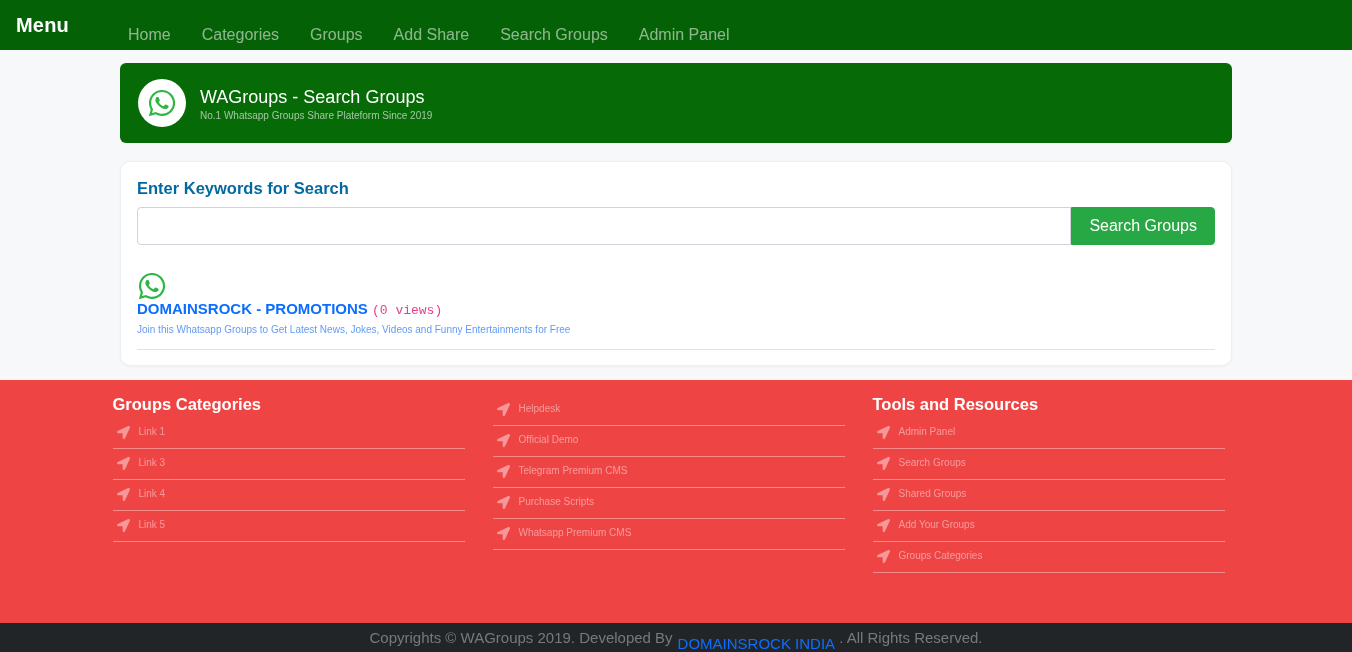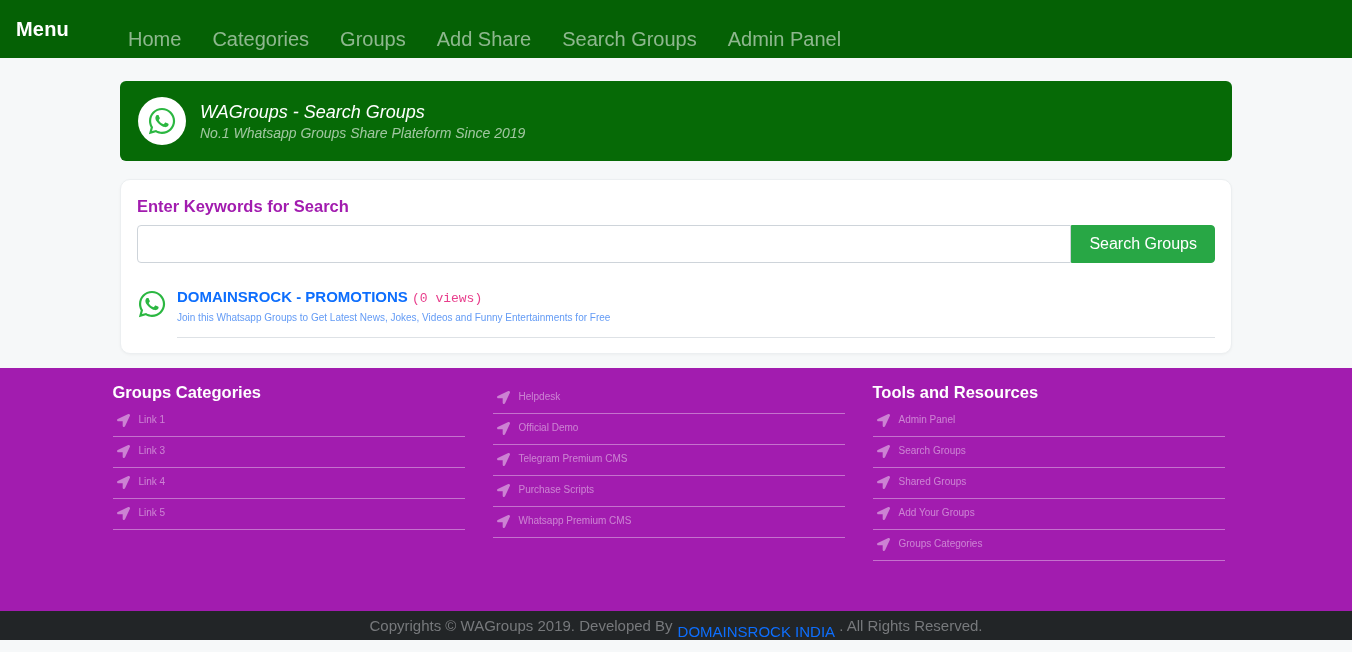--- a/index.html
+++ b/index.html
@@ -6,89 +6,89 @@
   html,body { width:1352px; }
   body {
     font-family:"Liberation Sans", sans-serif;
     background:#f6f8f9;
     color:#212529;
   }
   .container { width:1112px; margin:0 auto; }
 
   
   .navbar {
-    height:58px; background:#056105;
+    height:50px; background:#056105;
     display:flex; align-items:center;
     padding:0 16px;
   }
   .navbar-brand {
     color:#ffffff; font-size:20px; font-weight:bold;
     margin-right:51px; cursor:pointer; letter-spacing:.2px;
   }
   .nav-links { display:flex; align-items:center; }
   .nav-link {
-    color:rgba(255,255,255,0.55); font-size:20px;
+    color:rgba(255,255,255,0.55); font-size:16px;
     text-decoration:none; padding:8px 8px; margin-right:15px;
     cursor:pointer;
     margin-top:20px;
   }
 
   
   .banner {
-    margin-top:23px;
+    margin-top:13px;
     background:#066a06; border-radius:6px;
-    padding:16px 18px; display:flex; align-items:center;font-style:italic;
+    padding:16px 18px; display:flex; align-items:center;
   }
   .banner-icon {
     width:48px; height:48px; border-radius:50%;
     background:#ffffff; display:flex; align-items:center; justify-content:center;
     margin-right:14px; flex:0 0 48px;
   }
   .banner-title { color:#ffffff; font-size:18px; line-height:22px; }
-  .banner-subtitle { color:rgba(255,255,255,0.62); font-size:14px; margin-top:2px; }
+  .banner-subtitle { color:rgba(255,255,255,0.62); font-size:10px; margin-top:2px; }
 
   
   .card {
     margin-top:18px; background:#ffffff;
     border:1px solid #eceff1; border-radius:10px;
     box-shadow:0 1px 3px rgba(0,0,0,0.04);
     padding:17px 16px 15px 16px;
   }
-  .search-label { font-size:16.5px; font-weight:bold; color:#a21caf; margin-bottom:9px; }
+  .search-label { font-size:16.5px; font-weight:bold; color:#0369a1; margin-bottom:9px; }
   .input-group { display:flex; width:100%; }
   .search-input {
     flex:1; height:38px; border:1px solid #ced4da;
     border-radius:4px 0 0 4px; padding:0 12px; font-size:15px;
     font-family:"Liberation Sans", sans-serif; outline:none; color:#495057;
   }
   .search-btn {
     height:38px; padding:0 17px; border:1px solid #28a745;
     background:#28a745; color:#ffffff; font-size:16px;
     border-radius:0 4px 4px 0; cursor:pointer;
     font-family:"Liberation Sans", sans-serif;
   }
 
-  .result { display:flex; margin-top:26px; }
+  .result { display:flex; margin-top:26px;flex-direction:column; }
   .result-icon { width:30px; height:30px; margin-right:10px; flex:0 0 30px; }
   .result-body { flex:1; }
   .result-title-row { font-size:15px; line-height:16px; }
   .result-title {
     color:#0d6efd; font-weight:bold; text-decoration:none; cursor:pointer;
   }
   .result-views {
     font-family:"Liberation Mono", monospace; font-size:13px; color:#e83e8c;
   }
   .result-desc {
     display:inline-block; margin-top:4px; font-size:10px;
     color:#639bf5; text-decoration:none; cursor:pointer;
   }
   .result-hr { border:none; border-top:1px solid #dee2e6; margin-top:12px; }
 
   
-  .footer { background:#a21caf; margin-top:14px; padding:15px 15px 50px 0; }
+  .footer { background:#ef4444; margin-top:14px; padding:15px 15px 50px 0; }
   .footer-cols { display:flex; gap:28px; }
   .footer-col { flex:1; }
   .footer-col-title { color:#ffffff; font-size:16.5px; font-weight:bold; margin-bottom:4px; }
   .footer-list { list-style:none; }
   .footer-link {
     display:flex; 
     padding:8px 0 9px 4px; border-bottom:1px solid rgba(255,255,255,0.38);
     color:rgba(255,255,255,0.45); font-size:10px; cursor:pointer;
   }
   .footer-link .flink-icon { margin-right:9px; display:inline-flex; }

